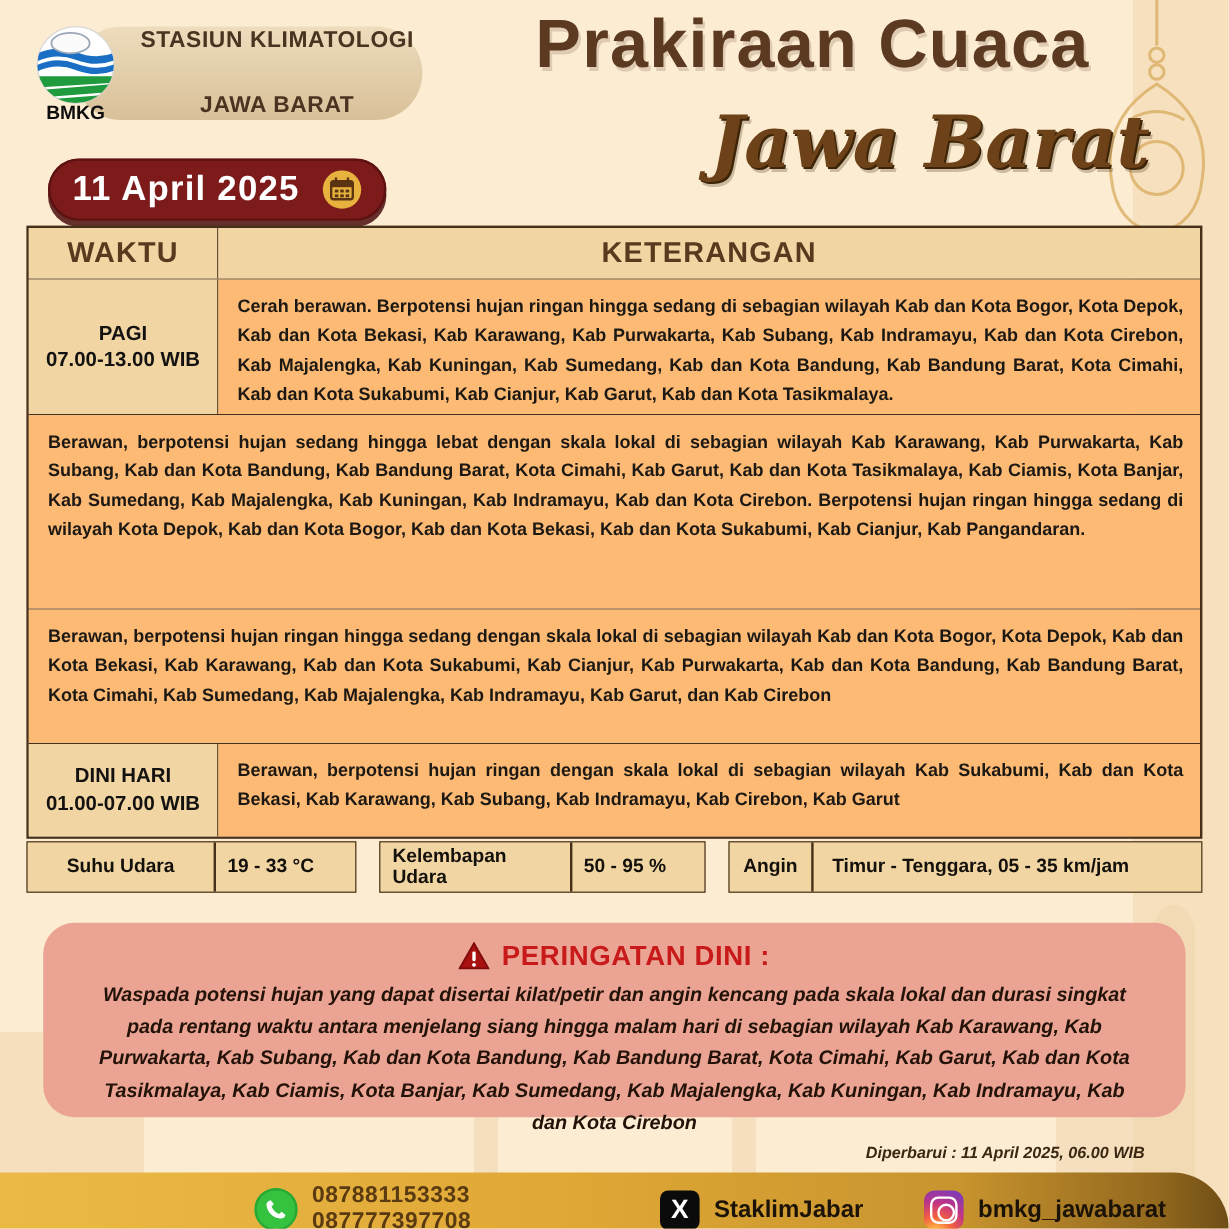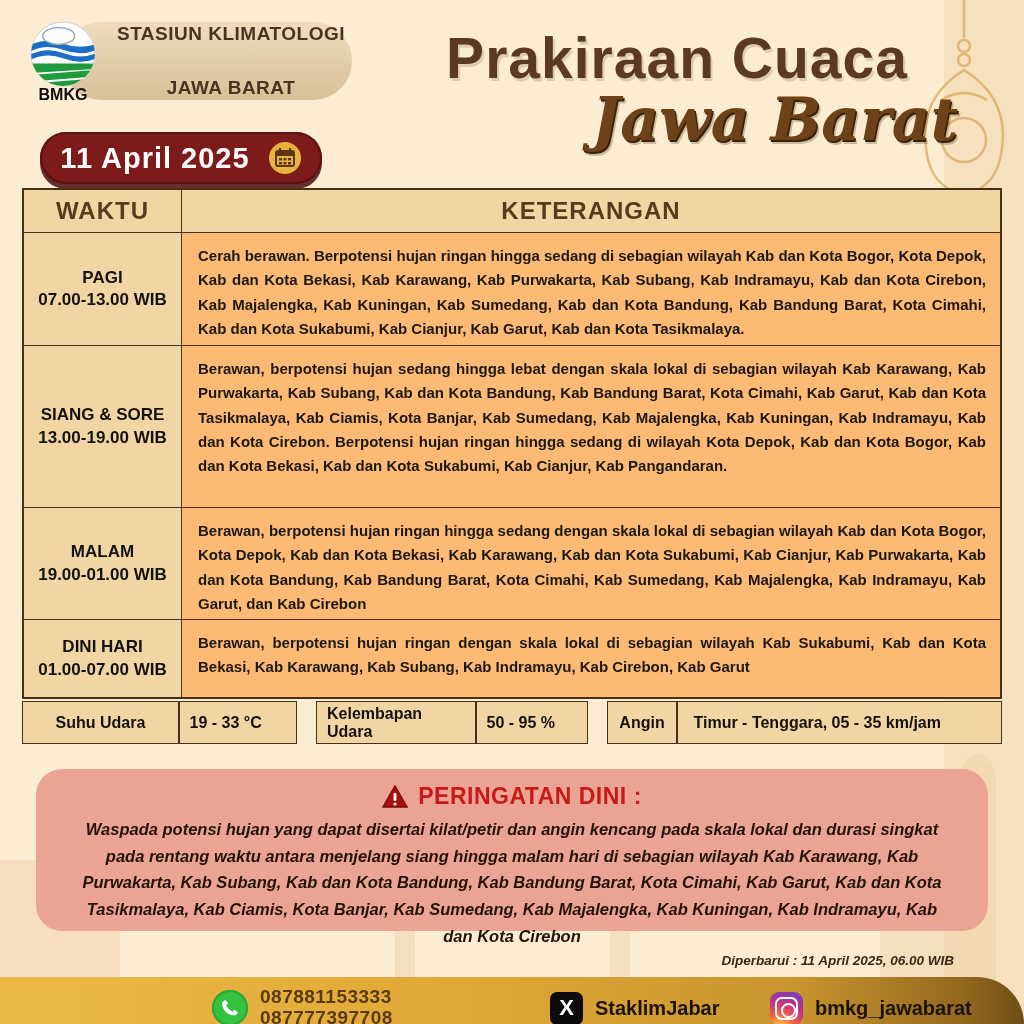--- a/index.html
+++ b/index.html
@@ -14,21 +14,21 @@
 
   
   .station-pill { position:absolute; left:62px; top:22px; width:290px; height:78px; border-radius:40px;
     background:linear-gradient(180deg,#eedcbd,#d8c098); display:flex; flex-direction:column;
     align-items:center; justify-content:space-between; padding-left:48px; }
   .station-pill .line { font-weight:bold; font-size:19px; color:#4a3320; letter-spacing:.5px; line-height:1.25; }
   .logo-wrap { position:absolute; left:26px; top:20px; width:74px; text-align:center; }
   .logo-circle { width:68px; height:68px; display:block; margin:0 auto; }
   .logo-label { font-weight:bold; font-size:16px; color:#0d0d0d; margin-top:-2px; }
 
-  .main-title { position:absolute; left:392px; top:25px; width:570px; text-align:center;
+  .main-title { position:absolute; left:392px; top:4px; width:570px; text-align:center;
     font-size:57px; font-weight:bold; color:#5b3a21; letter-spacing:1px;
     text-shadow:2px 3px 0 rgba(90,58,33,.18); }
   .script-title { position:absolute; left:560px; top:84px; width:430px; text-align:center;
     font-family:"DejaVu Serif", serif; font-style:italic; font-weight:bold; font-size:60px;
     color:#6e4218; text-shadow:1.5px 1.5px 0 #3c2408, 3px 4px 0 rgba(60,36,8,.25); }
 
   .date-badge { position:absolute; left:40px; top:132px; width:282px; height:52px; background:#7d1b1b;
     border-radius:28px; box-shadow:0 5px 0 rgba(74,15,15,.85), inset 0 0 0 2px #5c1212;
     display:flex; align-items:center; justify-content:center; gap:18px; }
   .date-badge .date-text { color:#ffffff; font-weight:bold; font-size:29px; letter-spacing:1px; }
@@ -183,34 +183,26 @@
       <div class="cell-left">
         <div class="period">PAGI</div>
         <div class="period">07.00-13.00 WIB</div>
       </div>
       <div class="cell-right">
         <div class="desc">Cerah berawan. Berpotensi hujan ringan hingga sedang di sebagian wilayah Kab dan Kota Bogor, Kota Depok, Kab dan Kota Bekasi, Kab Karawang, Kab Purwakarta, Kab Subang,  Kab Indramayu, Kab dan Kota Cirebon, Kab Majalengka, Kab Kuningan, Kab Sumedang, Kab dan Kota Bandung, Kab Bandung Barat, Kota Cimahi, Kab dan Kota Sukabumi, Kab Cianjur,  Kab Garut, Kab dan Kota Tasikmalaya.</div>
       </div>
     </div>
 
     <div class="wx-row row-siang">
-      <div class="cell-left">
-        <div class="period">SIANG &amp; SORE</div>
-        <div class="period">13.00-19.00 WIB</div>
-      </div>
       <div class="cell-right">
         <div class="desc">Berawan, berpotensi hujan sedang hingga lebat dengan skala lokal di sebagian wilayah Kab Karawang, Kab Purwakarta, Kab Subang, Kab dan Kota Bandung, Kab Bandung Barat, Kota Cimahi, Kab Garut, Kab dan Kota Tasikmalaya, Kab Ciamis, Kota Banjar, Kab Sumedang, Kab Majalengka, Kab Kuningan, Kab Indramayu, Kab dan Kota Cirebon. Berpotensi hujan ringan hingga sedang di wilayah Kota Depok, Kab dan Kota Bogor, Kab dan Kota Bekasi, Kab dan Kota Sukabumi, Kab Cianjur, Kab Pangandaran.</div>
       </div>
     </div>
 
     <div class="wx-row row-malam">
-      <div class="cell-left">
-        <div class="period">MALAM</div>
-        <div class="period">19.00-01.00 WIB</div>
-      </div>
       <div class="cell-right">
         <div class="desc">Berawan, berpotensi hujan ringan hingga sedang dengan skala lokal di sebagian wilayah Kab dan Kota Bogor, Kota Depok, Kab dan Kota Bekasi, Kab Karawang, Kab dan Kota Sukabumi, Kab Cianjur, Kab Purwakarta, Kab dan Kota Bandung, Kab Bandung Barat, Kota Cimahi, Kab Sumedang, Kab Majalengka, Kab Indramayu, Kab Garut, dan Kab Cirebon</div>
       </div>
     </div>
 
     <div class="wx-row row-dini">
       <div class="cell-left">
         <div class="period">DINI HARI</div>
         <div class="period">01.00-07.00 WIB</div>
       </div>

